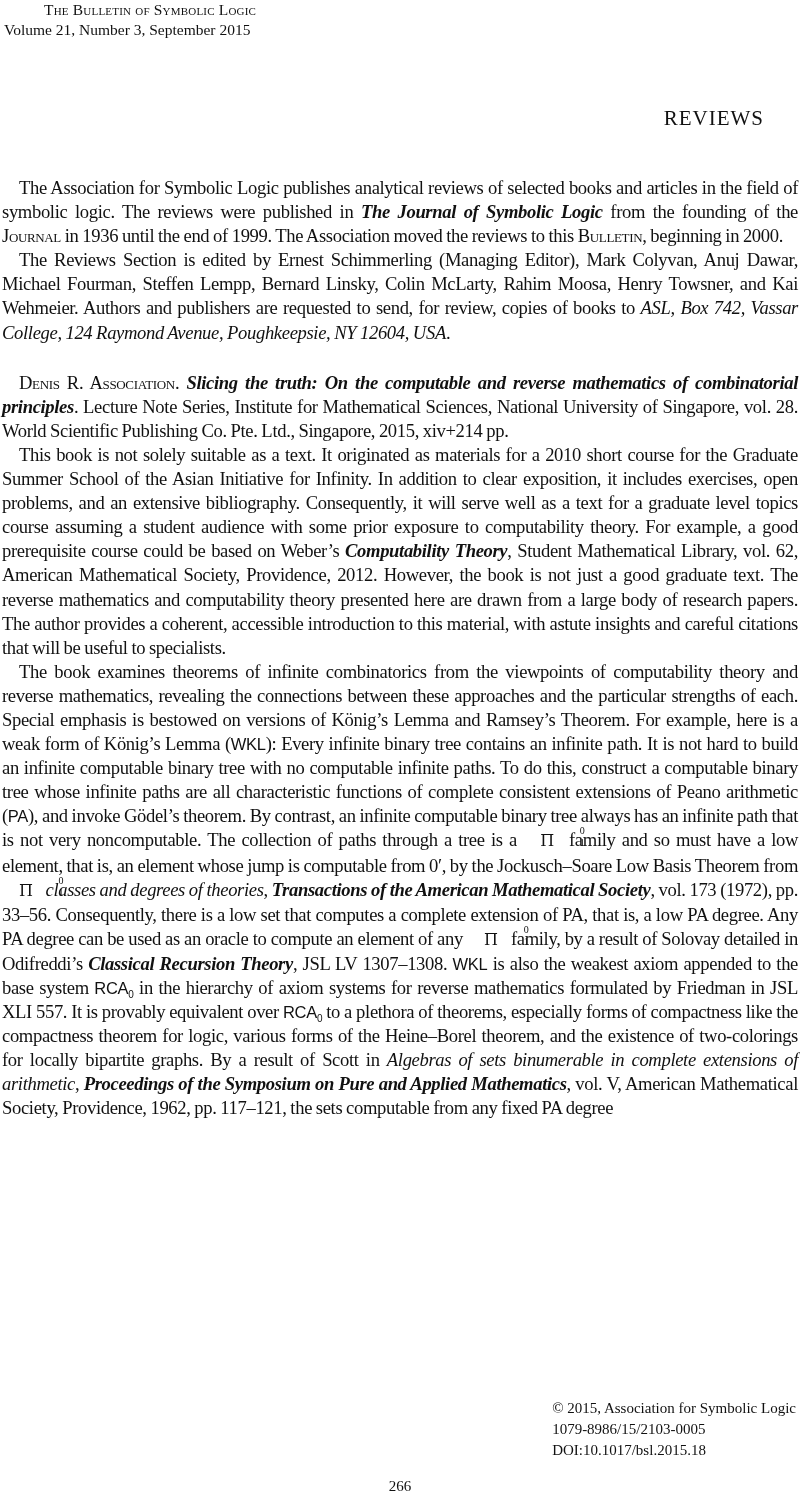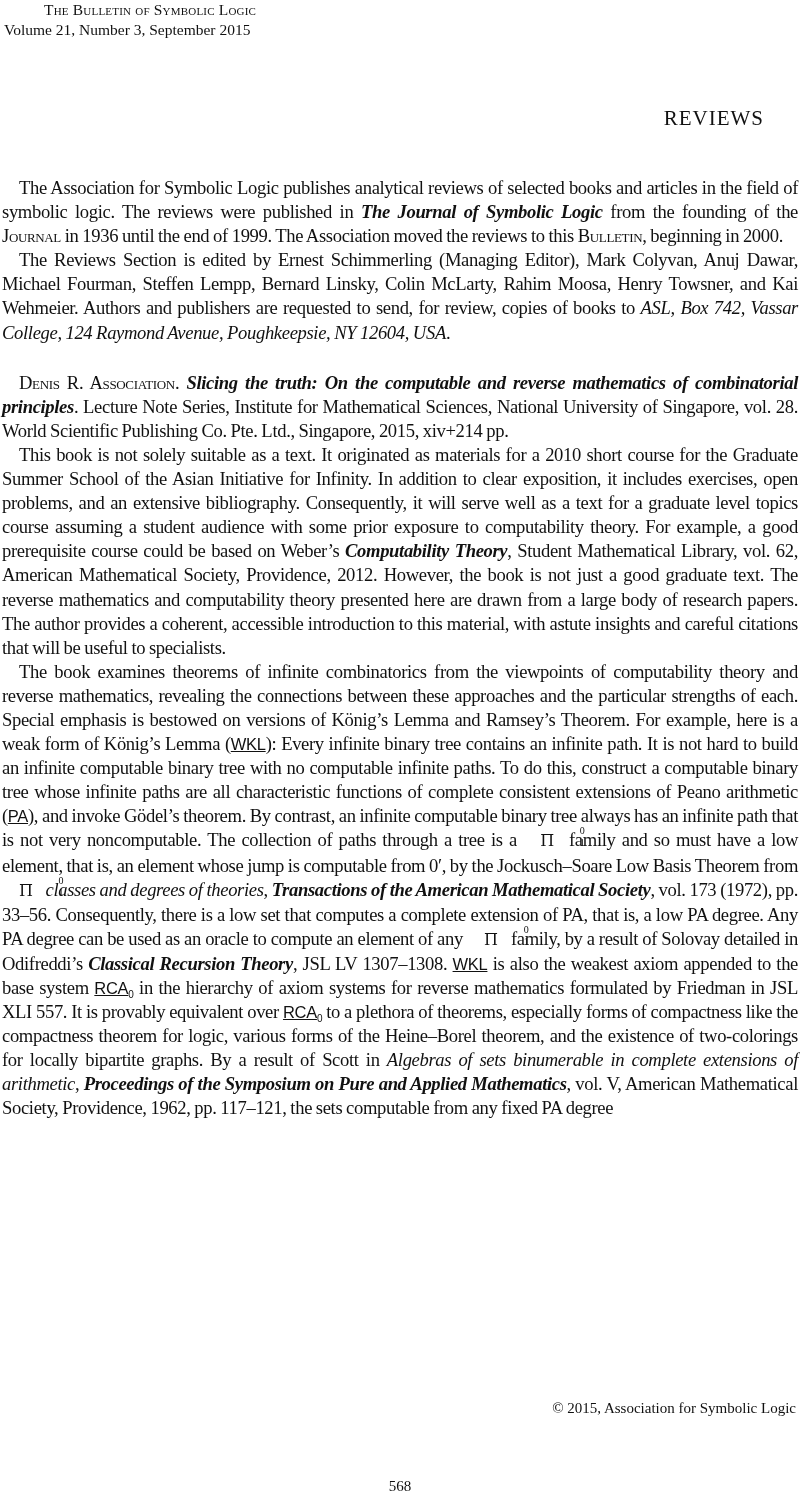--- a/index.html
+++ b/index.html
@@ -30,21 +30,21 @@
     text-align: justify;
     text-indent: 17px;
     letter-spacing: -0.35px;
     word-spacing: -0.5px;
     hyphens: none;
   }
   .gap { height: 26px; }
   .sc { font-variant: small-caps; }
   .bi { font-weight: bold; font-style: italic; margin-top: 28px; }
   .it { font-style: italic; }
-  .sf { font-family: "Liberation Sans", "DejaVu Sans", sans-serif; font-size: 16.5px; letter-spacing: -0.3px; text-decoration: underline; }
+  .sf { font-family: "Liberation Sans", "DejaVu Sans", sans-serif; font-size: 16.5px; letter-spacing: -0.3px; }
   .pi { font-family: "DejaVu Serif", serif; font-size: 16px; }
   sup, sub { font-size: 10px; line-height: 0; }
   .pisym { display: inline-block; position: relative; margin-right: 1px; }
   .pisym .s { position: absolute; left: 100%; font-size: 10px; line-height: 10px; margin-left: 1px; }
   .pisym .s.up { top: -2px; }
   .pisym .s.dn { top: 10px; }
   .pisym .pad { display: inline-block; width: 8px; }
   .footer {
     position: absolute; right: 4px; top: 1398px;
     font-size: 15px; line-height: 21px;
@@ -73,15 +73,17 @@
 
   <p><span class="sc">Denis R. Association</span><span>. </span><span class="bi">Slicing the truth: On the computable and reverse mathematics of combinatorial principles</span><span>. Lecture Note Series, Institute for Mathematical Sciences, National University of Singapore, vol. 28. World Scientific Publishing Co. Pte. Ltd., Singapore, 2015, xiv+214 pp.</span></p>
 
   <p><span>This book is not solely suitable as a text. It originated as materials for a 2010 short course for the Graduate Summer School of the Asian Initiative for Infinity. In addition to clear exposition, it includes exercises, open problems, and an extensive bibliography. Consequently, it will serve well as a text for a graduate level topics course assuming a student audience with some prior exposure to computability theory. For example, a good prerequisite course could be based on Weber’s </span><span class="bi">Computability Theory</span><span>, Student Mathematical Library, vol. 62, American Mathematical Society, Providence, 2012. However, the book is not just a good graduate text. The reverse mathematics and computability theory presented here are drawn from a large body of research papers. The author provides a coherent, accessible introduction to this material, with astute insights and careful citations that will be useful to specialists.</span></p>
 
   <p><span>The book examines theorems of infinite combinatorics from the viewpoints of computability theory and reverse mathematics, revealing the connections between these approaches and the particular strengths of each. Special emphasis is bestowed on versions of König’s Lemma and Ramsey’s Theorem. For example, here is a weak form of König’s Lemma (</span><span class="sf">WKL</span><span>): Every infinite binary tree contains an infinite path. It is not hard to build an infinite computable binary tree with no computable infinite paths. To do this, construct a computable binary tree whose infinite paths are all characteristic functions of complete consistent extensions of Peano arithmetic (</span><span class="sf">PA</span><span>), and invoke Gödel’s theorem. By contrast, an infinite computable binary tree always has an infinite path that is not very noncomputable. The collection of paths through a tree is a </span><span class="pisym"><span class="pi">Π</span><span class="s up">0</span><span class="s dn">1</span><span class="pad"></span></span><span> family and so must have a low element, that is, an element whose jump is computable from 0′, by the Jockusch–Soare Low Basis Theorem from </span><span class="pisym"><span class="pi">Π</span><span class="s up">0</span><span class="s dn">1</span><span class="pad"></span></span><span class="it"> classes and degrees of theories</span><span>, </span><span class="bi">Transactions of the American Mathematical Society</span><span>, vol. 173 (1972), pp. 33–56. Consequently, there is a low set that computes a complete extension of PA, that is, a low PA degree. Any PA degree can be used as an oracle to compute an element of any </span><span class="pisym"><span class="pi">Π</span><span class="s up">0</span><span class="s dn">1</span><span class="pad"></span></span><span> family, by a result of Solovay detailed in Odifreddi’s </span><span class="bi">Classical Recursion Theory</span><span>, JSL LV 1307–1308. </span><span class="sf">WKL</span><span> is also the weakest axiom appended to the base system </span><span class="sf"><span>RCA</span><sub>0</sub></span><span> in the hierarchy of axiom systems for reverse mathematics formulated by Friedman in JSL XLI 557. It is provably equivalent over </span><span class="sf"><span>RCA</span><sub>0</sub></span><span> to a plethora of theorems, especially forms of compactness like the compactness theorem for logic, various forms of the Heine–Borel theorem, and the existence of two-colorings for locally bipartite graphs. By a result of Scott in </span><span class="it">Algebras of sets binumerable in complete extensions of arithmetic</span><span>, </span><span class="bi">Proceedings of the Symposium on Pure and Applied Mathematics</span><span>, vol. V, American Mathematical Society, Providence, 1962, pp. 117–121, the sets computable from any fixed PA degree</span></p>
 </div>
 
 <div class="footer">
   <div>© 2015, Association for Symbolic Logic</div>
+  <div>1079-8986/15/2103-0005</div>
+  <div>DOI:10.1017/bsl.2015.18</div>
 </div>
 
-<div class="page-number">568</div>
+<div class="page-number">266</div>
 
 </body></html>

